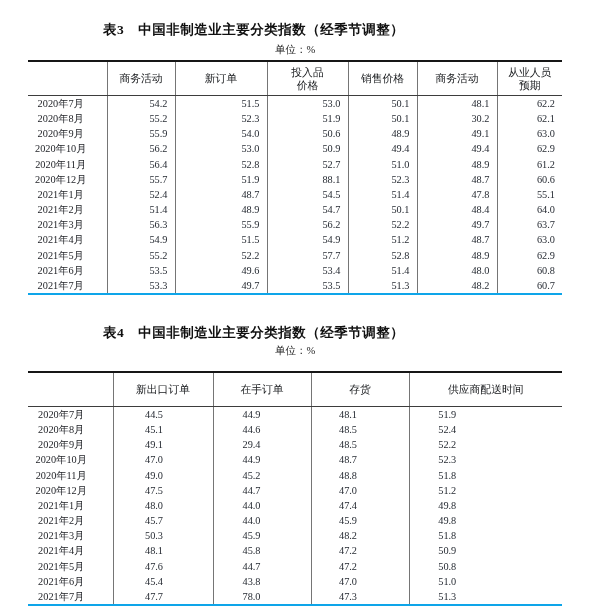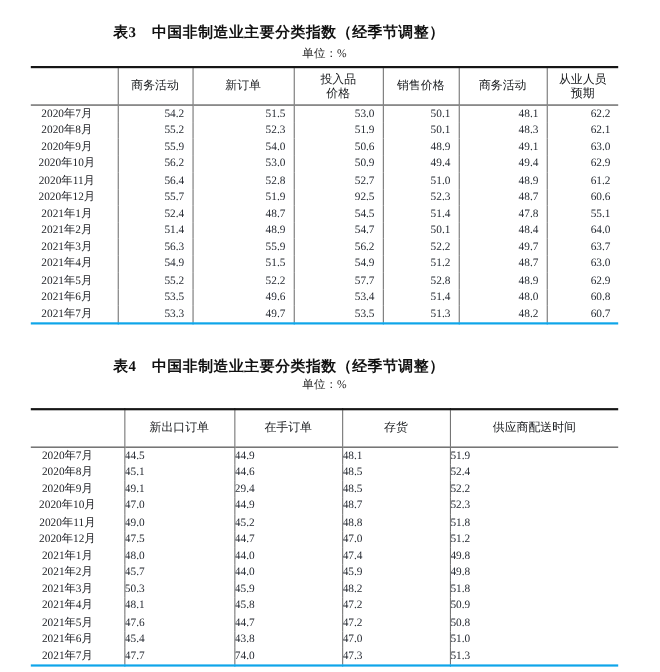--- a/index.html
+++ b/index.html
@@ -30,21 +30,21 @@
   }
   table.data th + th, table.data td + td{border-left:1px solid #757575;}
   table.data tbody td{
     height:15.15px;line-height:15.15px;padding:0;
     font-size:10.3px;white-space:nowrap;overflow:hidden;color:#262b33;
   }
   table.data td.lbl{text-align:center;color:#1d1f24;}
   .t3 td.lbl{padding-right:13px;}
   .t3 td.val{text-align:right;padding-right:7px;}
   .t4 td.lbl{padding-right:18px;}
-  .t4 td.val{text-align:left;}
+  .t4 td.val{text-align:center;}
   .t4 td.val.c1{padding-right:18px;}
   .t4 td.val.c2{padding-right:21px;}
   .t4 td.val.c3{padding-right:24px;}
   .t4 td.val.c4{padding-right:77px;}
 </style>
 </head>
 <body>
 
 <div class="abs tbl-title" style="top:22px">表3　中国非制造业主要分类指数（经季节调整）</div>
 <div class="abs unit" style="top:44px">单位：%</div>
@@ -81,21 +81,21 @@
         <td class="val c4">50.1</td>
         <td class="val c5">48.1</td>
         <td class="val c6">62.2</td>
       </tr>
       <tr>
         <td class="lbl">2020年8月</td>
         <td class="val c1">55.2</td>
         <td class="val c2">52.3</td>
         <td class="val c3">51.9</td>
         <td class="val c4">50.1</td>
-        <td class="val c5">48.3</td>
+        <td class="val c5">30.2</td>
         <td class="val c6">62.1</td>
       </tr>
       <tr>
         <td class="lbl">2020年9月</td>
         <td class="val c1">55.9</td>
         <td class="val c2">54.0</td>
         <td class="val c3">50.6</td>
         <td class="val c4">48.9</td>
         <td class="val c5">49.1</td>
         <td class="val c6">63.0</td>
@@ -115,21 +115,21 @@
         <td class="val c2">52.8</td>
         <td class="val c3">52.7</td>
         <td class="val c4">51.0</td>
         <td class="val c5">48.9</td>
         <td class="val c6">61.2</td>
       </tr>
       <tr>
         <td class="lbl">2020年12月</td>
         <td class="val c1">55.7</td>
         <td class="val c2">51.9</td>
-        <td class="val c3">92.5</td>
+        <td class="val c3">88.1</td>
         <td class="val c4">52.3</td>
         <td class="val c5">48.7</td>
         <td class="val c6">60.6</td>
       </tr>
       <tr>
         <td class="lbl">2021年1月</td>
         <td class="val c1">52.4</td>
         <td class="val c2">48.7</td>
         <td class="val c3">54.5</td>
         <td class="val c4">51.4</td>
@@ -294,18 +294,18 @@
       <tr>
         <td class="lbl">2021年6月</td>
         <td class="val c1">45.4</td>
         <td class="val c2">43.8</td>
         <td class="val c3">47.0</td>
         <td class="val c4">51.0</td>
       </tr>
       <tr>
         <td class="lbl">2021年7月</td>
         <td class="val c1">47.7</td>
-        <td class="val c2">74.0</td>
+        <td class="val c2">78.0</td>
         <td class="val c3">47.3</td>
         <td class="val c4">51.3</td>
       </tr>
     </tbody>
 </table>
 
 </body></html>

